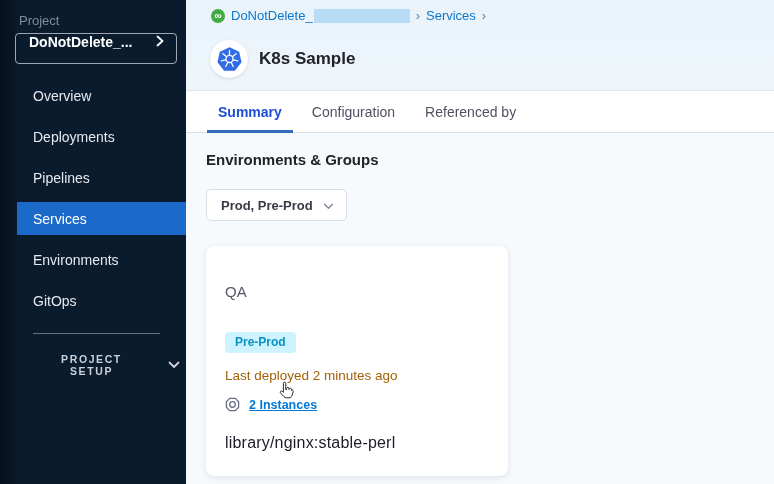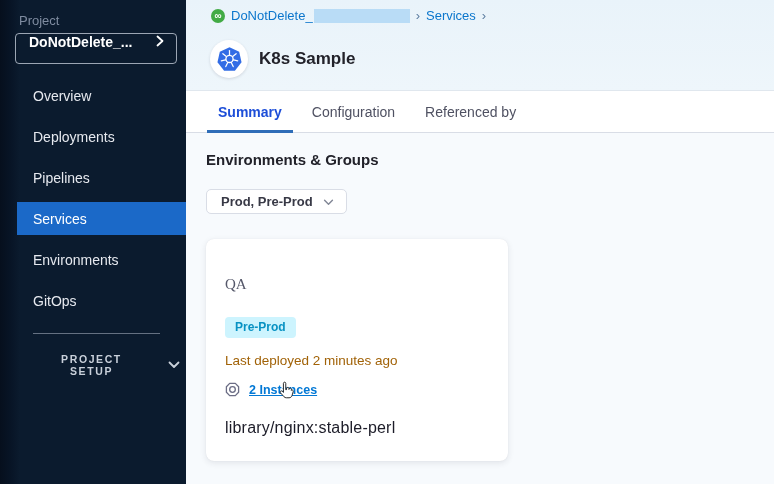--- a/index.html
+++ b/index.html
@@ -73,35 +73,35 @@
     font-size:14px; color:#4f5162; position:relative; cursor:pointer; margin-right:8px;
   }
   .tab.active { color:#1d4ed8; font-weight:bold; }
   .tab.active::after {
     content:""; position:absolute; left:0; right:0; bottom:-1px; height:3px; background:#2f6db8;
   }
 
   .content { padding:18px 20px 0 20px; }
   .section-title { margin:0; font-size:15px; font-weight:bold; color:#22222a; }
   .env-filter {
-    margin-top:21px; width:141px; height:25px;
+    margin-top:21px; width:141px; height:32px;
     background:#fff; border:1px solid #d9dde6; border-radius:5px;
     display:flex; align-items:center; justify-content:space-between;
     padding:0 12px 0 14px; font-family:inherit; font-size:13px; font-weight:600;
     color:#383946; cursor:pointer;
   }
 
   .card {
     margin-top:25px; width:302px; min-height:204px;
     background:#fff; border-radius:8px;
     box-shadow:0 2px 6px rgba(40,41,61,.10), 0 0 1px rgba(40,41,61,.10);
     padding:37px 20px 24px 19px;
   }
-  .env-name { font-size:15px; color:#55586a;font-family:Liberation Serif, serif; }
-  .badge-row { margin-top:24px; }
+  .env-name { font-size:15px; color:#55586a; }
+  .badge-row { margin-top:32px; }
   .env-badge {
     display:inline-block; background:#cdf4fe; color:#0892c3;
     font-size:12px; font-weight:bold; padding:3px 10px 4px; border-radius:4px;
   }
   .deployed-text { margin-top:15px; font-size:13.5px; color:#a16207; }
   .instances-row { margin-top:14px; display:flex; align-items:center; gap:9px; }
   .instances-link { color:#0278d5; font-size:12.5px; font-weight:600; text-decoration:underline; cursor:pointer; }
   .artifact-name { margin-top:22px; font-size:16px; color:#1c1c28; letter-spacing:.2px; }
 
   .cursor { position:absolute; left:276px; top:381px; pointer-events:none; z-index:10; }

